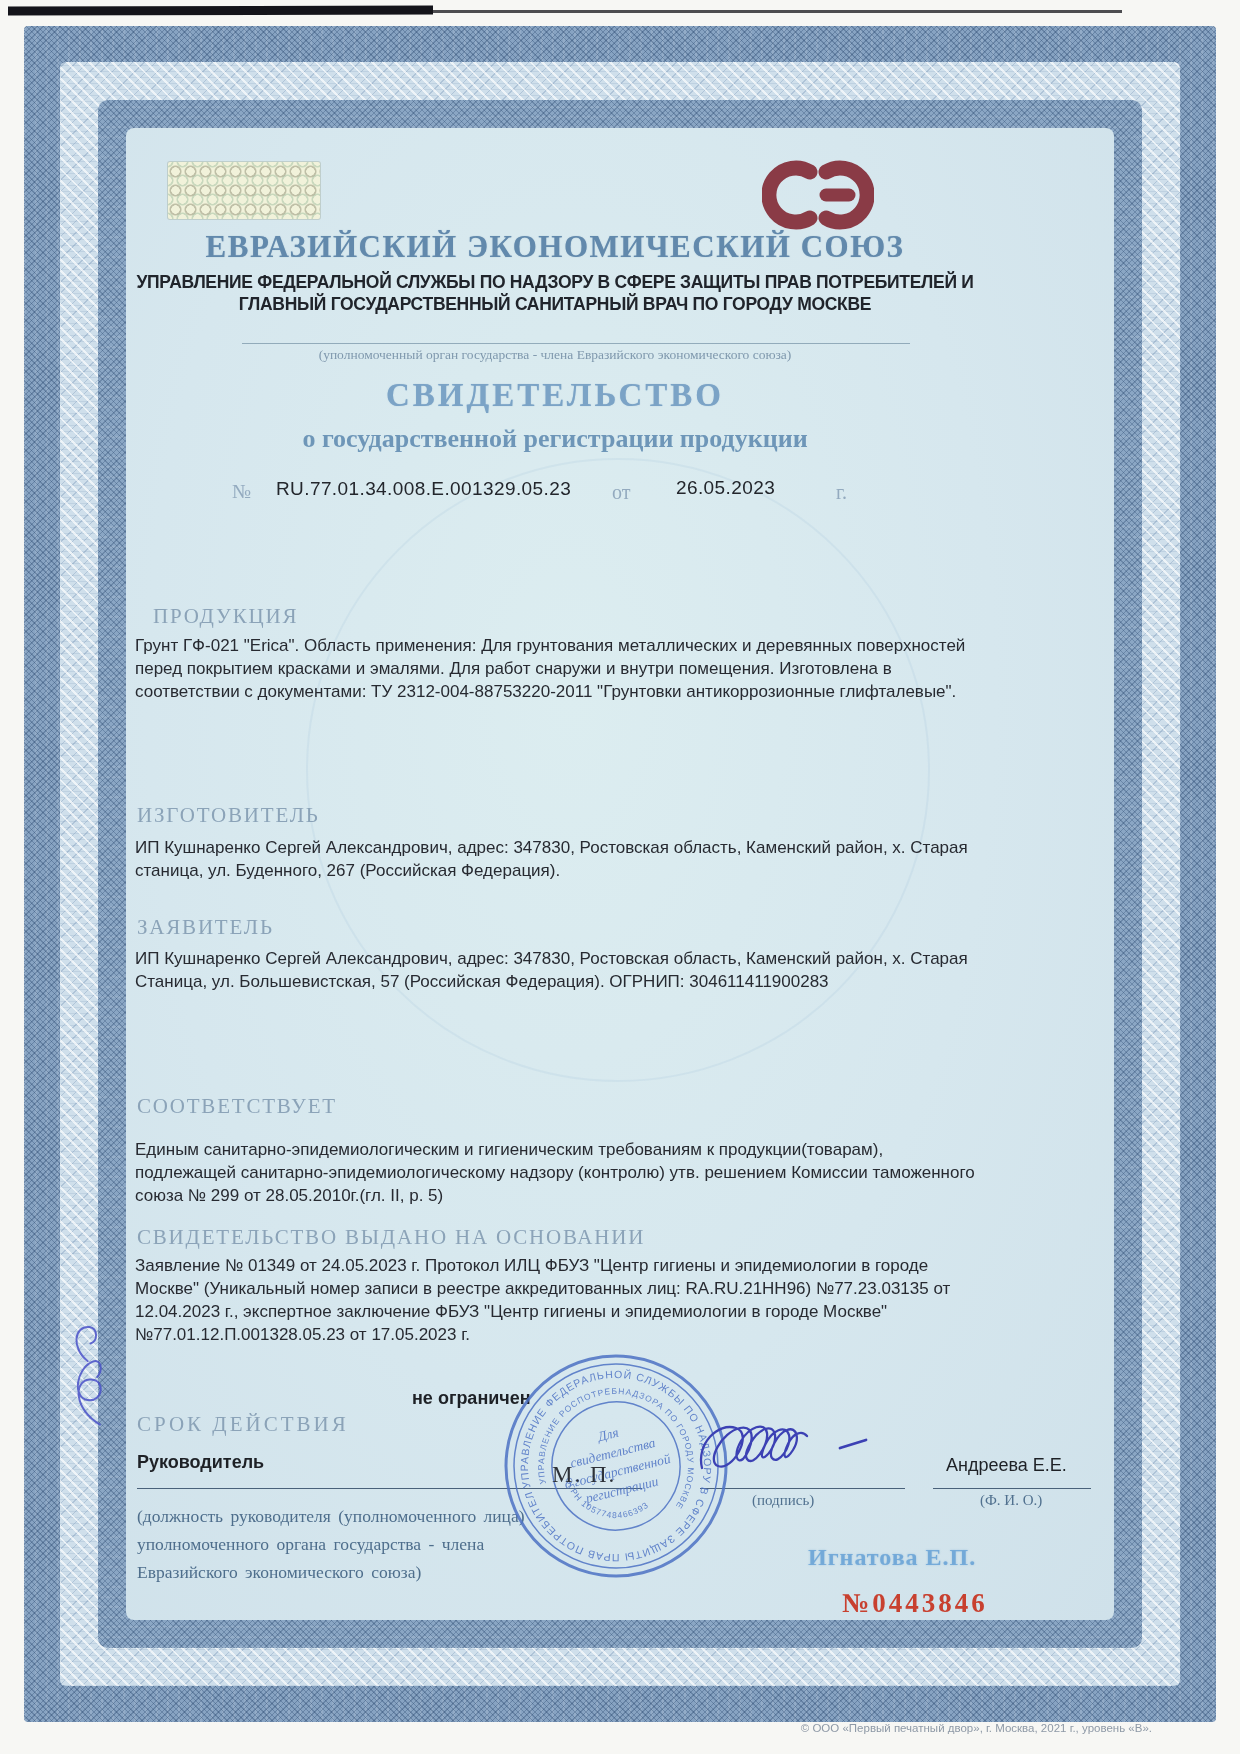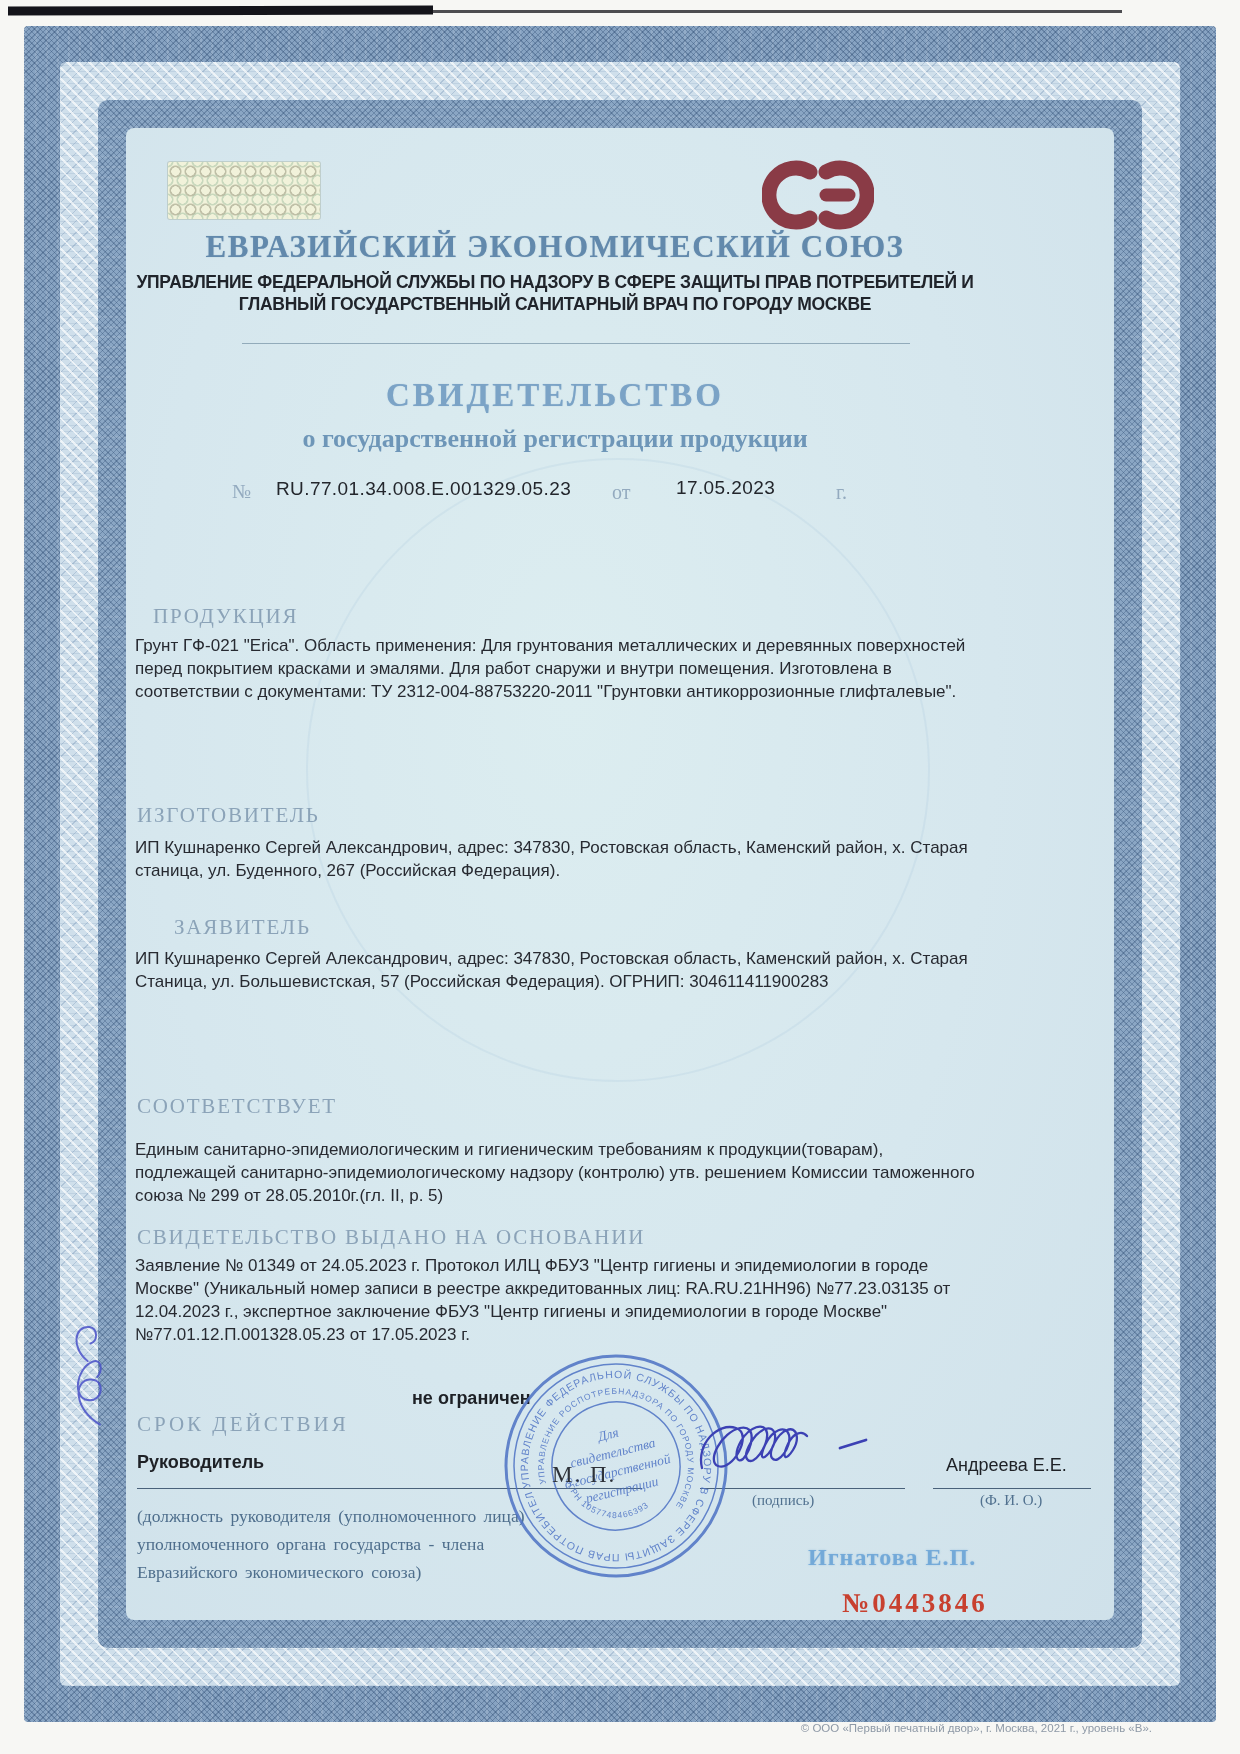--- a/index.html
+++ b/index.html
@@ -102,39 +102,40 @@
       <line x1="64" y1="43" x2="87" y2="43" stroke-width="13"></line>
     </g>
   </svg>
 
   <div class="col union-title">ЕВРАЗИЙСКИЙ ЭКОНОМИЧЕСКИЙ СОЮЗ</div>
   <div class="col authority">
     <div>УПРАВЛЕНИЕ ФЕДЕРАЛЬНОЙ СЛУЖБЫ ПО НАДЗОРУ В СФЕРЕ ЗАЩИТЫ ПРАВ ПОТРЕБИТЕЛЕЙ И</div>
     <div>ГЛАВНЫЙ ГОСУДАРСТВЕННЫЙ САНИТАРНЫЙ ВРАЧ ПО ГОРОДУ МОСКВЕ</div>
   </div>
   <div class="divider"></div>
+  <div class="col auth-note">(уполномоченный орган государства - члена Евразийского экономического союза)</div>
 
   <div class="col doc-title">СВИДЕТЕЛЬСТВО</div>
   <div class="col doc-subtitle">о государственной регистрации продукции</div>
 
   <div class="nrow">
     <span class="nlabel" style="left:232px;top:480px;">№</span>
     <span class="nval" style="left:276px;top:478px;">RU.77.01.34.008.Е.001329.05.23</span>
     <span class="nlabel" style="left:612px;top:481px;">от</span>
-    <span class="nval" style="left:676px;top:477px;">17.05.2023</span>
+    <span class="nval" style="left:676px;top:477px;">26.05.2023</span>
     <span class="nlabel" style="left:836px;top:481px;">г.</span>
   </div>
 
   <div class="sec-label" style="top:604px;margin-left:16px;">ПРОДУКЦИЯ</div>
   <div class="sec-text" style="top:634px;">Грунт ГФ-021 "Erica". Область применения: Для грунтования металлических и деревянных поверхностей перед покрытием красками и эмалями. Для работ снаружи и внутри помещения. Изготовлена в соответствии с документами: ТУ 2312-004-88753220-2011 "Грунтовки антикоррозионные глифталевые".</div>
 
   <div class="sec-label" style="top:803px;">ИЗГОТОВИТЕЛЬ</div>
   <div class="sec-text" style="top:836px;">ИП Кушнаренко Сергей Александрович, адрес: 347830, Ростовская область, Каменский район, х. Старая станица, ул. Буденного, 267 (Российская Федерация).</div>
 
-  <div class="sec-label" style="top:915px;margin-left:37px;">ЗАЯВИТЕЛЬ</div>
+  <div class="sec-label" style="top:915px;">ЗАЯВИТЕЛЬ</div>
   <div class="sec-text" style="top:947px;">ИП Кушнаренко Сергей Александрович, адрес: 347830, Ростовская область, Каменский район, х. Старая Станица, ул. Большевистская, 57 (Российская Федерация). ОГРНИП: 304611411900283</div>
 
   <div class="sec-label" style="top:1094px;text-align:center;">СООТВЕТСТВУЕТ</div>
   <div class="sec-text" style="top:1125px;margin-top:13px;">Единым санитарно-эпидемиологическим и гигиеническим требованиям к продукции(товарам), подлежащей санитарно-эпидемиологическому надзору (контролю) утв. решением Комиссии таможенного союза № 299 от 28.05.2010г.(гл. II, р. 5)</div>
 
   <div class="sec-label" style="top:1225px;">СВИДЕТЕЛЬСТВО ВЫДАНО НА ОСНОВАНИИ</div>
   <div class="sec-text" style="top:1254px;">Заявление № 01349 от 24.05.2023 г. Протокол ИЛЦ ФБУЗ "Центр гигиены и эпидемиологии в городе Москве" (Уникальный номер записи в реестре аккредитованных лиц: RA.RU.21НН96) №77.23.03135 от 12.04.2023 г., экспертное заключение ФБУЗ "Центр гигиены и эпидемиологии в городе Москве" №77.01.12.П.001328.05.23 от 17.05.2023 г.</div>
 
   <div class="sec-label" style="top:1412px;letter-spacing:3px;">СРОК ДЕЙСТВИЯ</div>
   <div class="validity-value">не ограничен</div>

